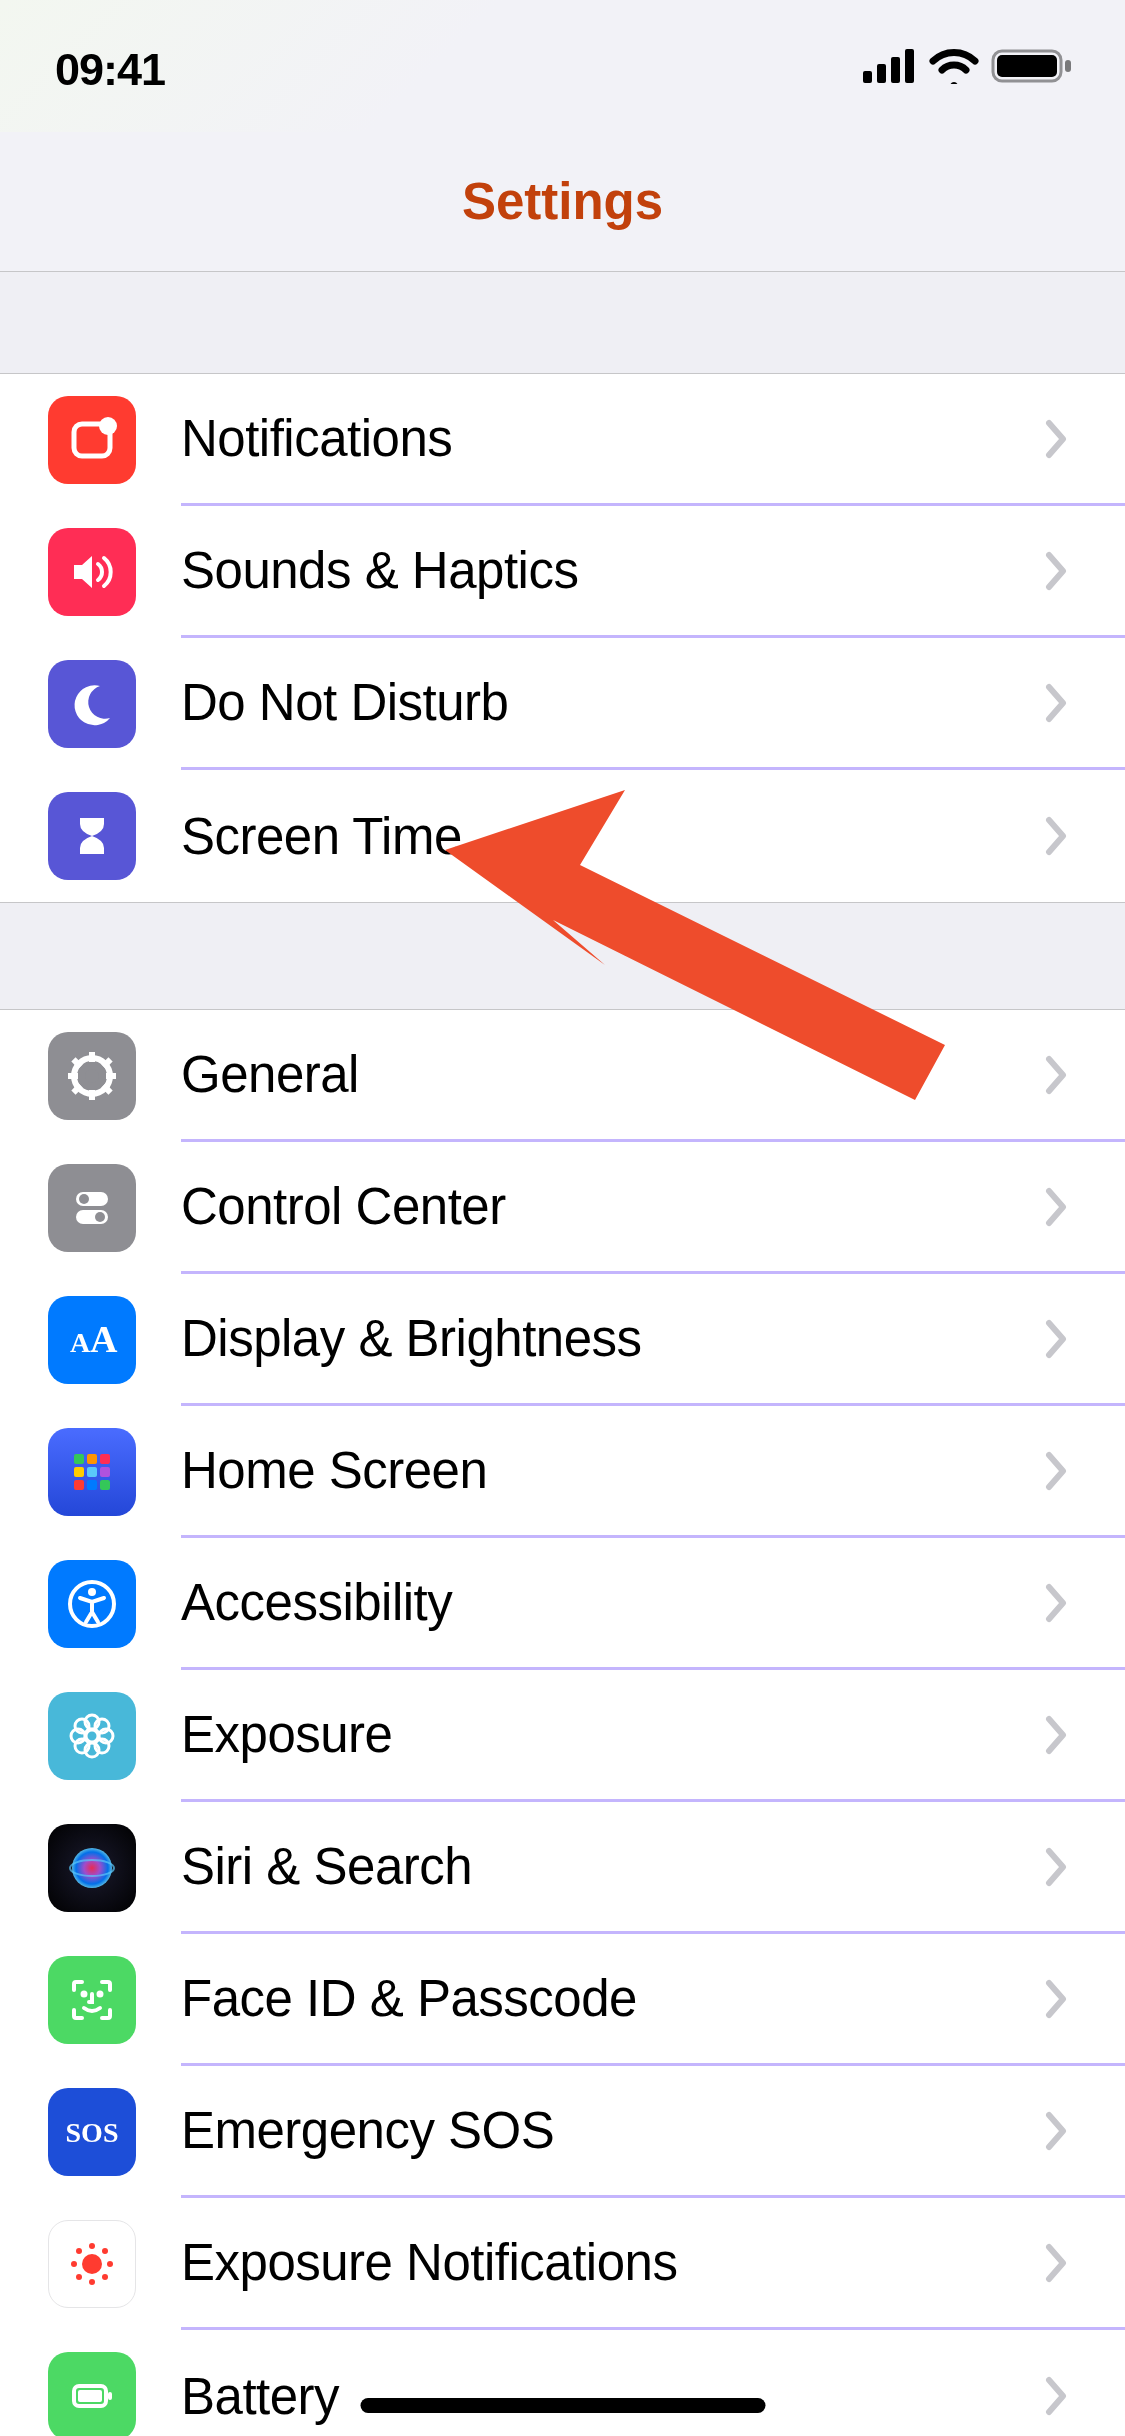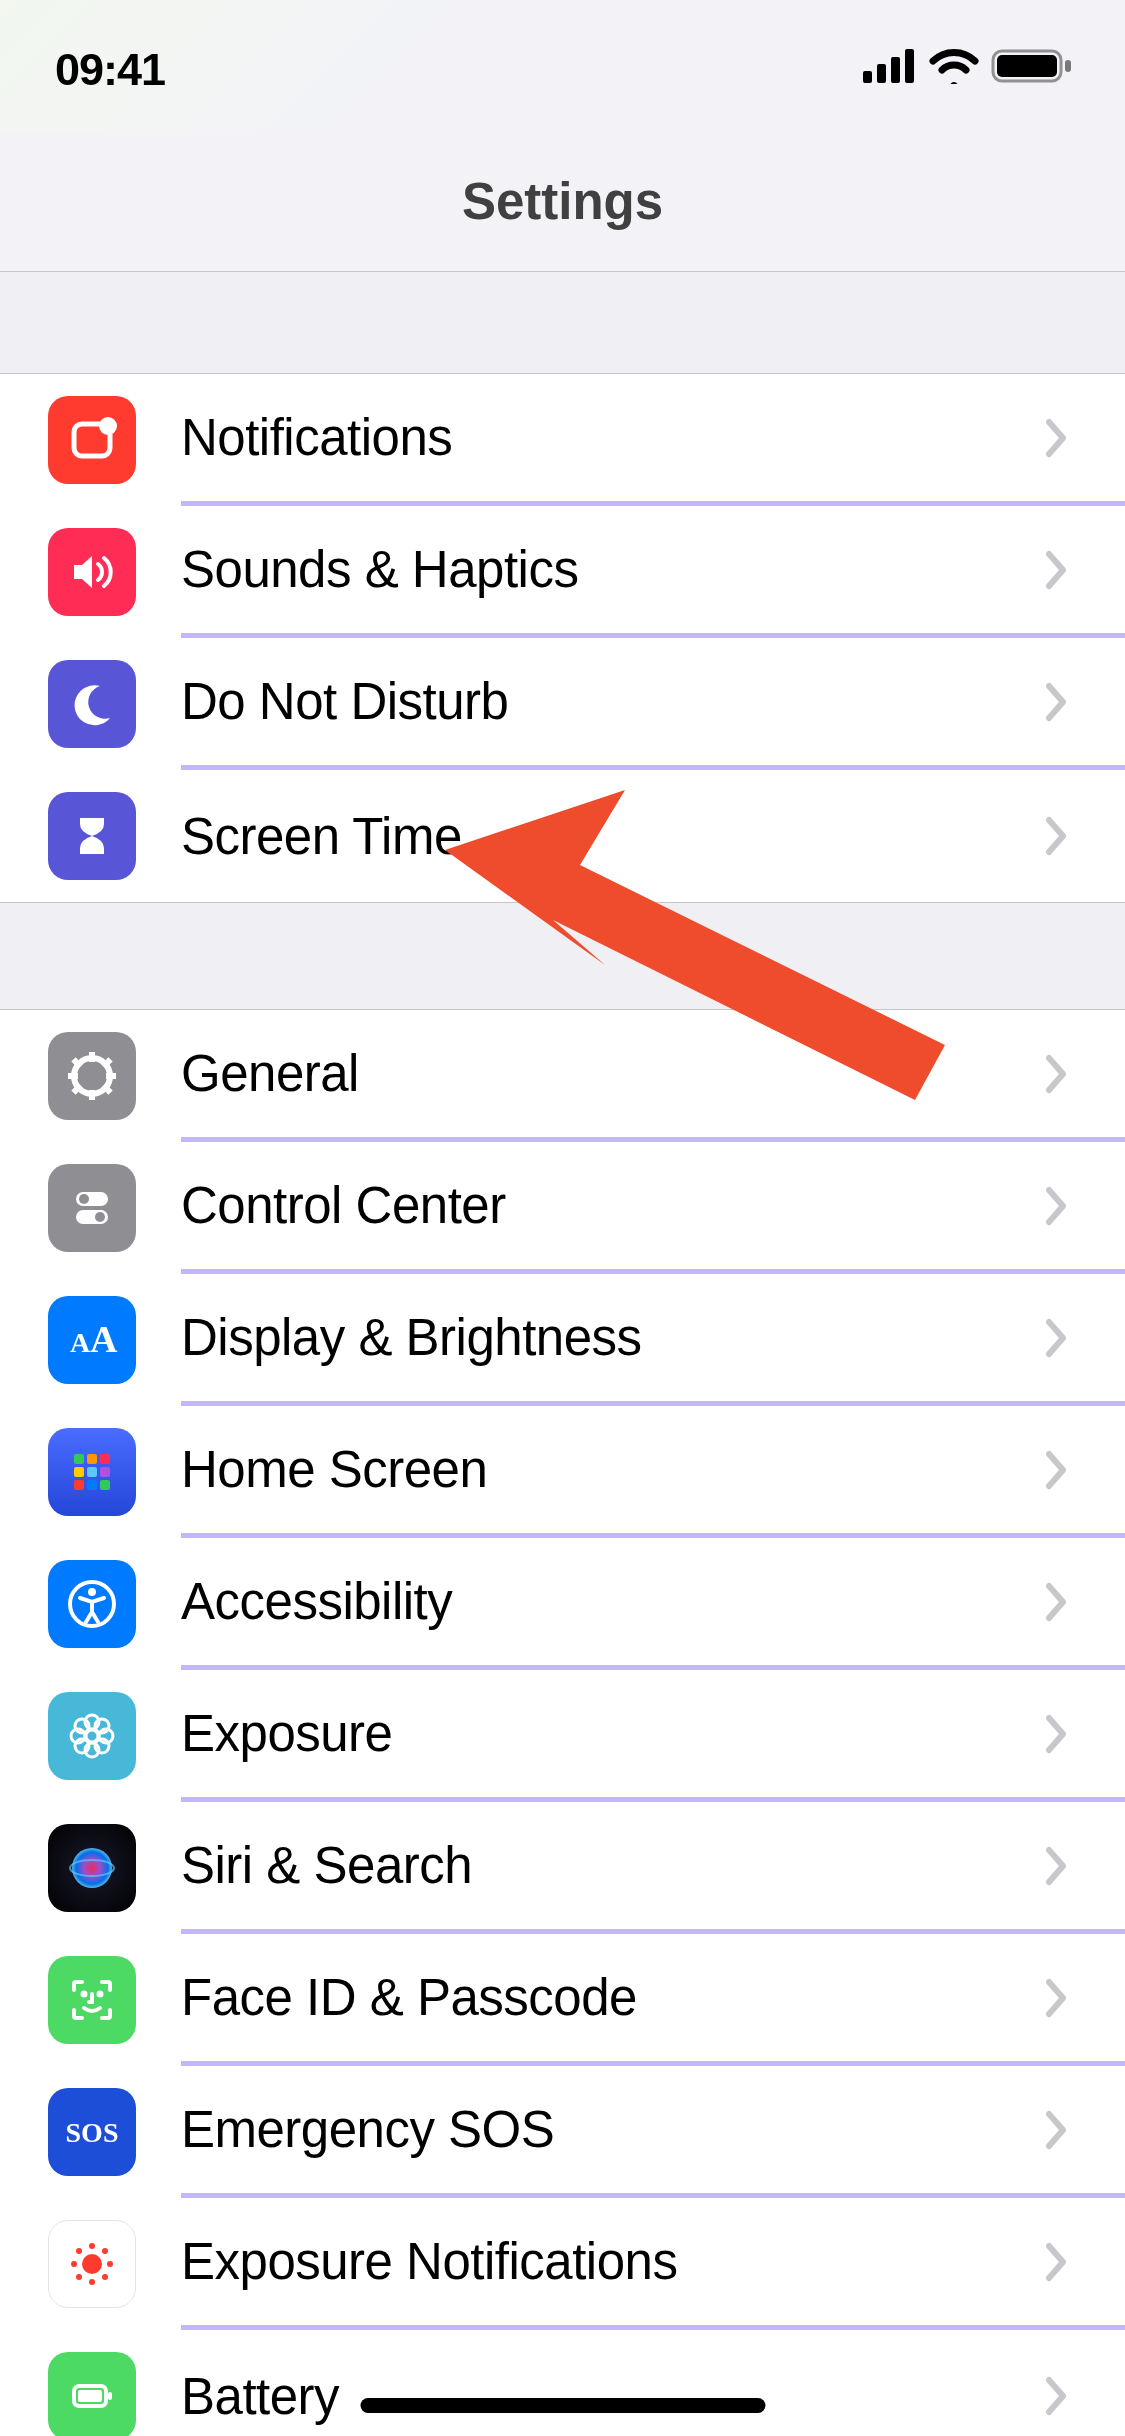--- a/index.html
+++ b/index.html
@@ -43,21 +43,21 @@
       height: 140px;
       display: flex;
       align-items: center;
       justify-content: center;
       background: #f2f2f7;
       border-bottom: 1px solid #c6c6c8;
     }
     .nav-title {
       font-size: 51px;
       font-weight: 700;
-      color: #404040;
+      color: #c2410c;
       letter-spacing: 0px;
     }
     .group-gap {
       height: 102px;
       background: #efeff4;
       border-bottom: 1px solid #c6c6c8;
     }
     .group-gap.first {
       border-top: none;
     }
@@ -84,21 +84,21 @@
       align-items: center;
       justify-content: center;
       flex-shrink: 0;
     }
     .row .label-wrap {
       flex: 1;
       display: flex;
       align-items: center;
       margin-left: 45px;
       height: 132px;
-      border-bottom: 5px solid #c4b5fd;
+      border-bottom: 3px solid #c4b5fd;
       padding-right: 30px;
     }
     .row:last-child .label-wrap {
       border-bottom: none;
     }
     .row .label {
       font-size: 51px;
       color: #000;
       letter-spacing: -0.5px;
       flex: 1;

